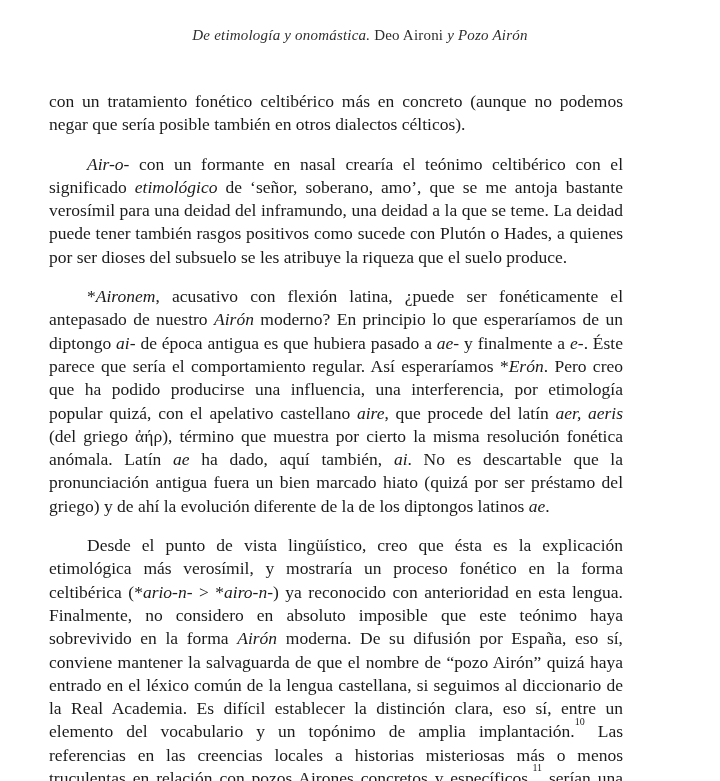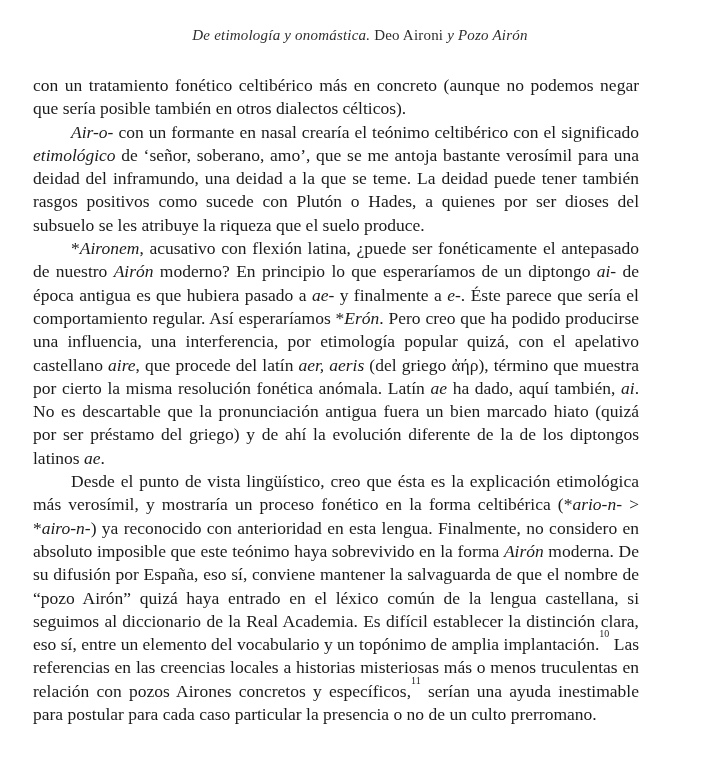--- a/index.html
+++ b/index.html
@@ -24,21 +24,21 @@
   }
   .body-text {
     position: absolute;
     top: 74px;
     left: 33px;
     width: 606px;
     font-size: 17.5px;
     line-height: 23.3px;
     text-align: justify;
   }
-  .para { margin: 0; text-indent: 38px; }
+  .para { margin: 16px; text-indent: 38px; }
   .para.first { text-indent: 0; }
   .it { font-style: italic; }
   .greek { font-style: normal; font-family: Liberation Serif, serif; }
   sup.fn {
     font-size: 10px;
     line-height: 0;
     position: relative;
     top: -6px;
     letter-spacing: 0;
   }

